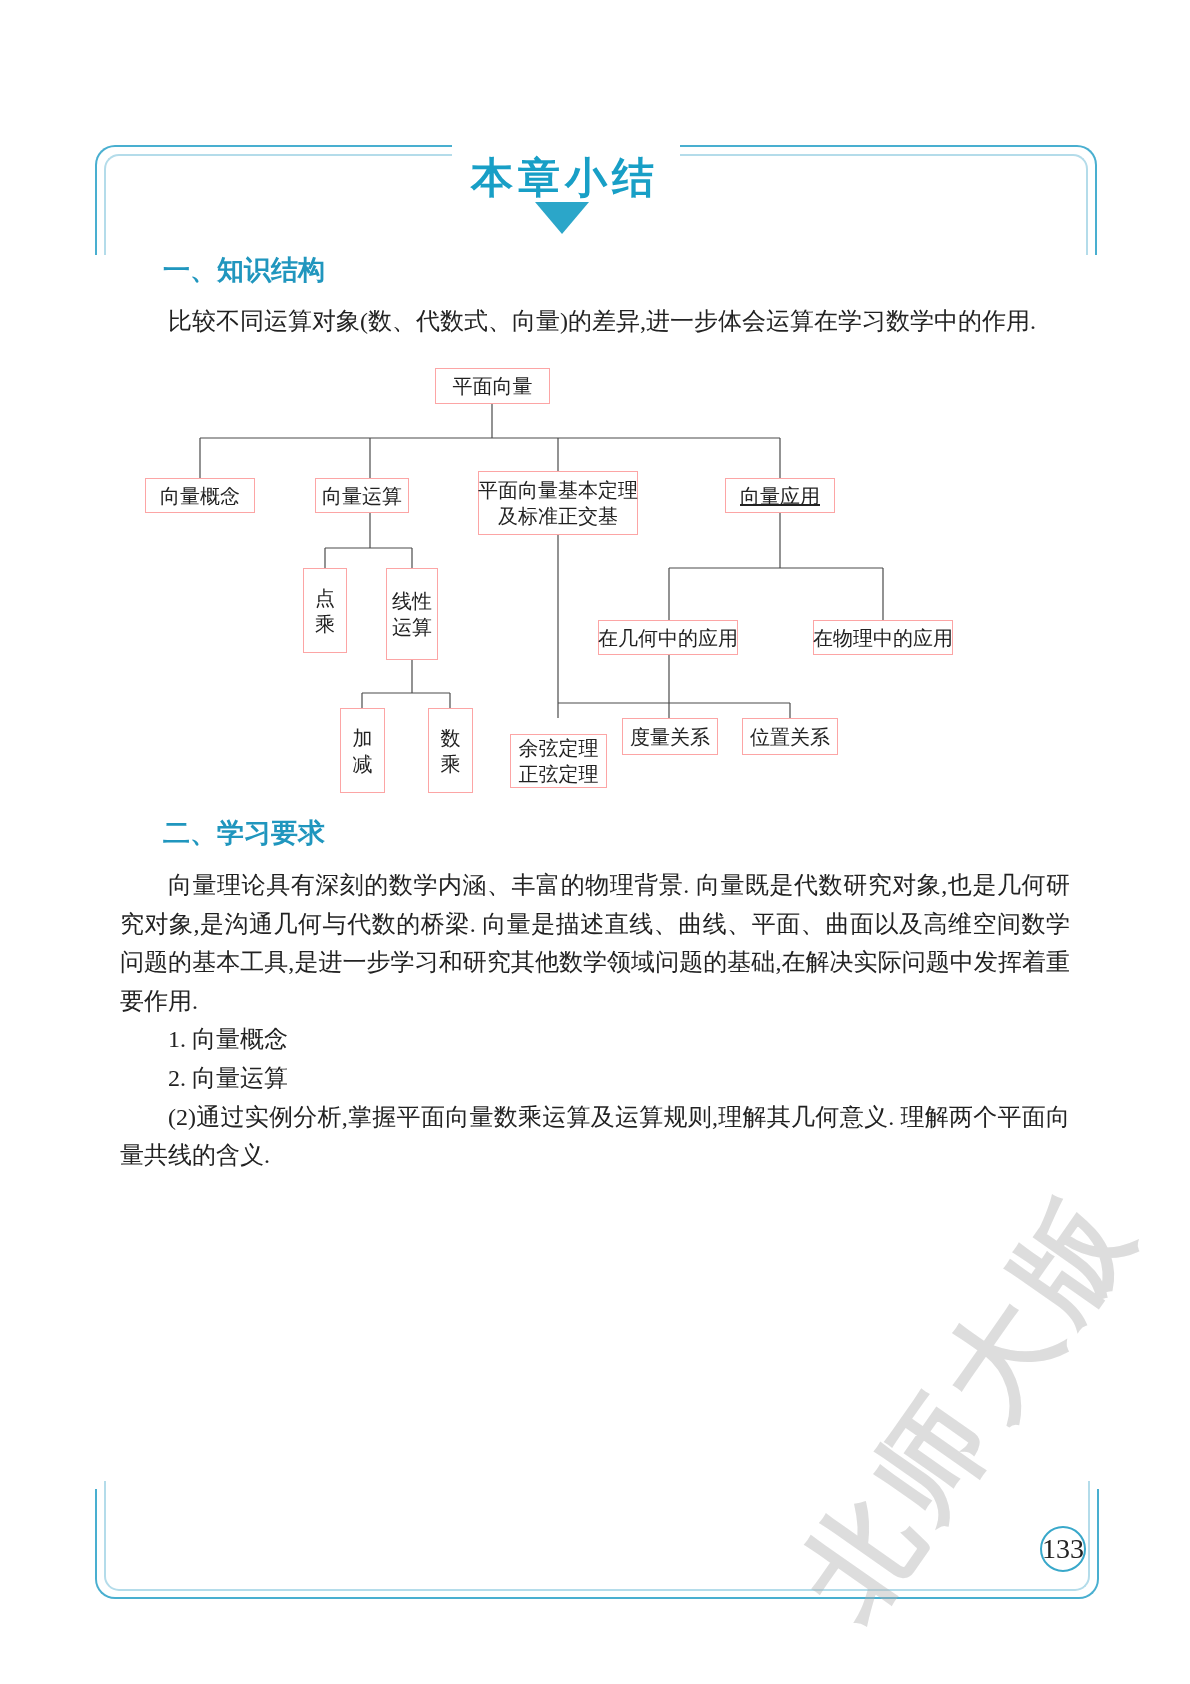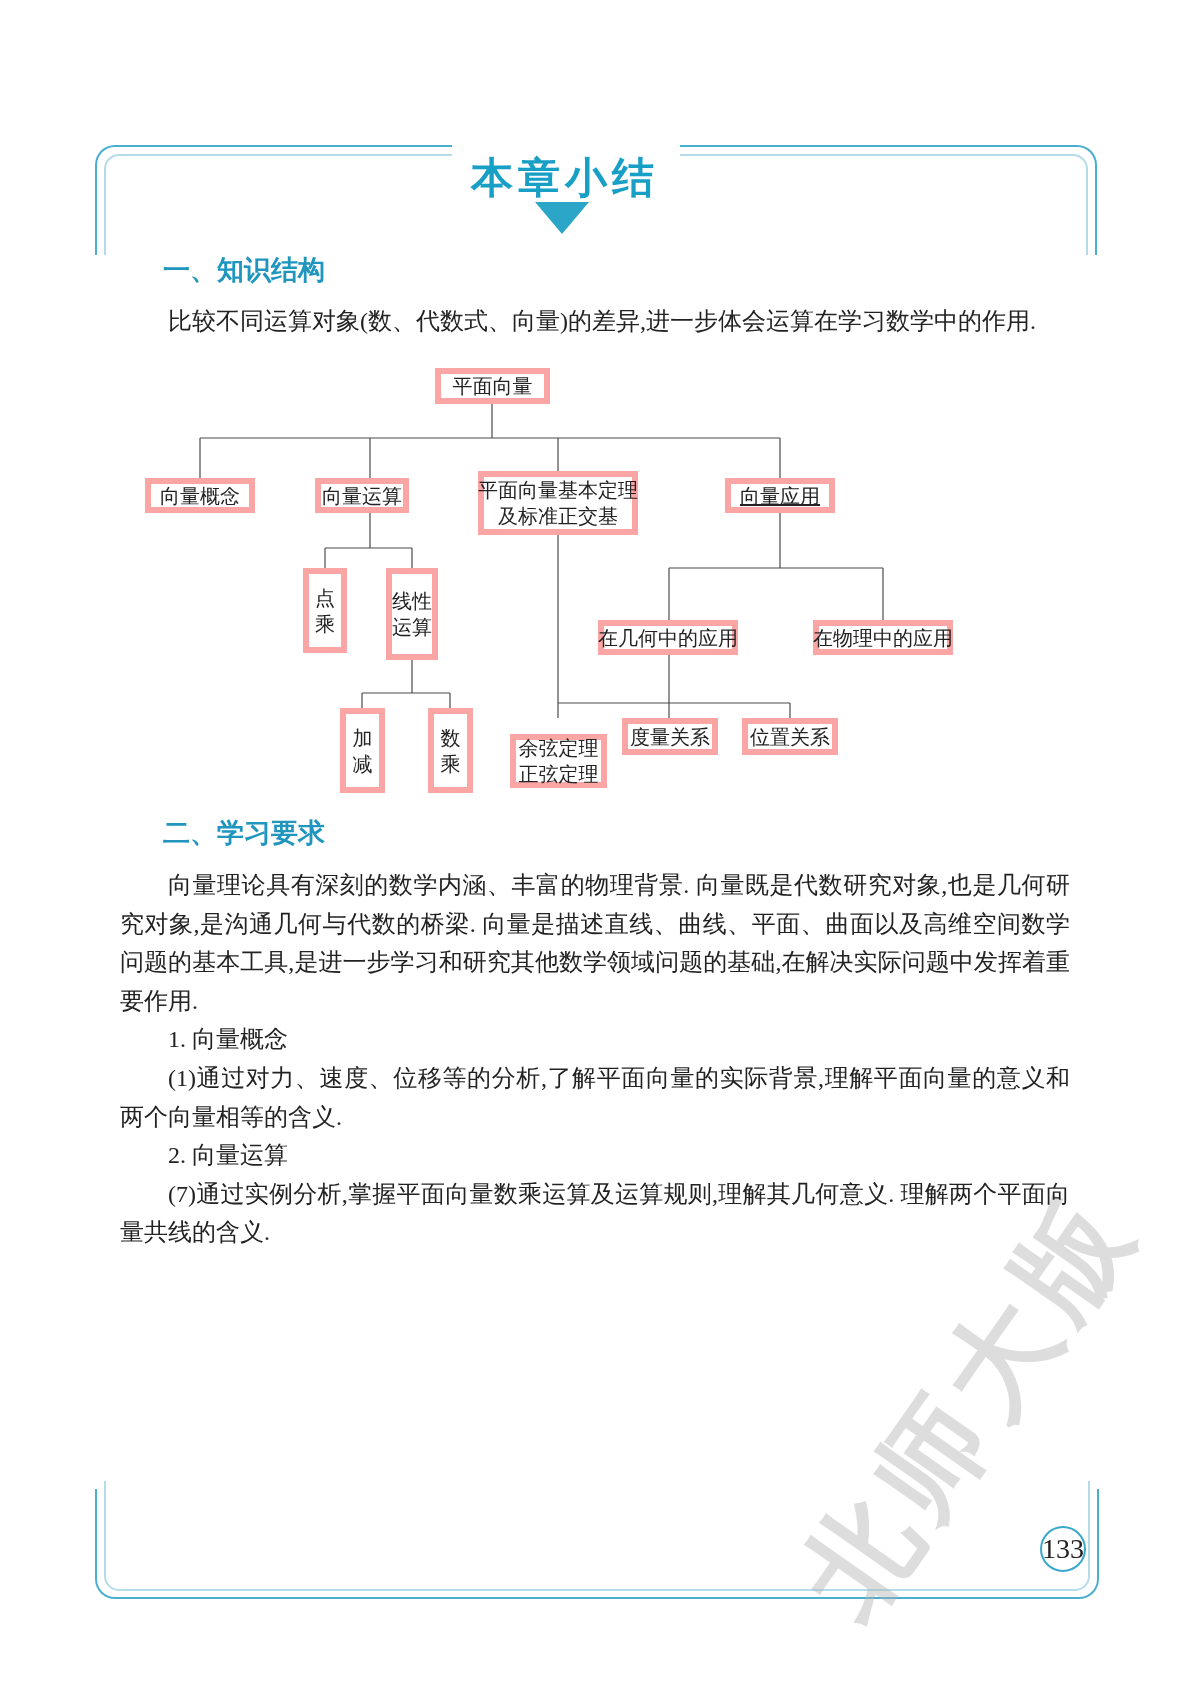--- a/index.html
+++ b/index.html
@@ -43,21 +43,21 @@
     position:absolute; left:120px; top:302px; width:950px; margin:0;
     font-size:24px; line-height:39px; text-indent:2em; text-align:justify; z-index:1;
   }
   .bodytext { position:absolute; left:120px; top:866px; width:950px; z-index:1; }
   .bodytext p { margin:0; font-size:24px; line-height:38.6px; text-indent:2em; text-align:justify; }
 
   
   .diagram { position:absolute; left:120px; top:358px; width:950px; height:450px; z-index:1; }
   .diagram svg { position:absolute; left:0; top:0; }
   .dnode {
-    position:absolute; box-sizing:border-box; border:6px solid #fca5a5; background:#fff;
+    position:absolute; box-sizing:border-box; border:1px solid #fca5a5; background:#fff;
     display:flex; flex-direction:column; align-items:center; justify-content:center;
     font-size:20px; line-height:26px; color:#222; text-align:center; white-space:nowrap;
   }
 
   
   .page-num {
     position:absolute; left:1040px; top:1526px; width:46px; height:46px; z-index:3;
     border:2.5px solid #39a8ca; border-radius:50%; box-sizing:border-box;
     text-align:center; line-height:41px; font-size:28px; color:#222; background:#fff;
   }
@@ -158,21 +158,20 @@
       </div>
       <div class="dnode" style="left: 622px; top: 360px; width: 96px; height: 37px;">
         <div>位置关系</div>
       </div>
     </div>
 
   <h2 class="sec-h sec2">二、学习要求</h2>
   <div class="bodytext">
     <p>向量理论具有深刻的数学内涵、丰富的物理背景. 向量既是代数研究对象,也是几何研究对象,是沟通几何与代数的桥梁. 向量是描述直线、曲线、平面、曲面以及高维空间数学问题的基本工具,是进一步学习和研究其他数学领域问题的基础,在解决实际问题中发挥着重要作用.</p>
     <p>1. 向量概念</p>
-    <p>(1)通过对力、速度、位移等的分析,了解平面向量的实际背景,理解平面向量的意义和两个向量相等的含义.</p>
     <p>2. 向量运算</p>
-    <p>(7)通过实例分析,掌握平面向量数乘运算及运算规则,理解其几何意义. 理解两个平面向量共线的含义.</p>
+    <p>(2)通过实例分析,掌握平面向量数乘运算及运算规则,理解其几何意义. 理解两个平面向量共线的含义.</p>
   </div>
 
   <div class="watermark">北师大版</div>
   <div class="page-num">133</div>
 
 </div>
 
 </body></html>

